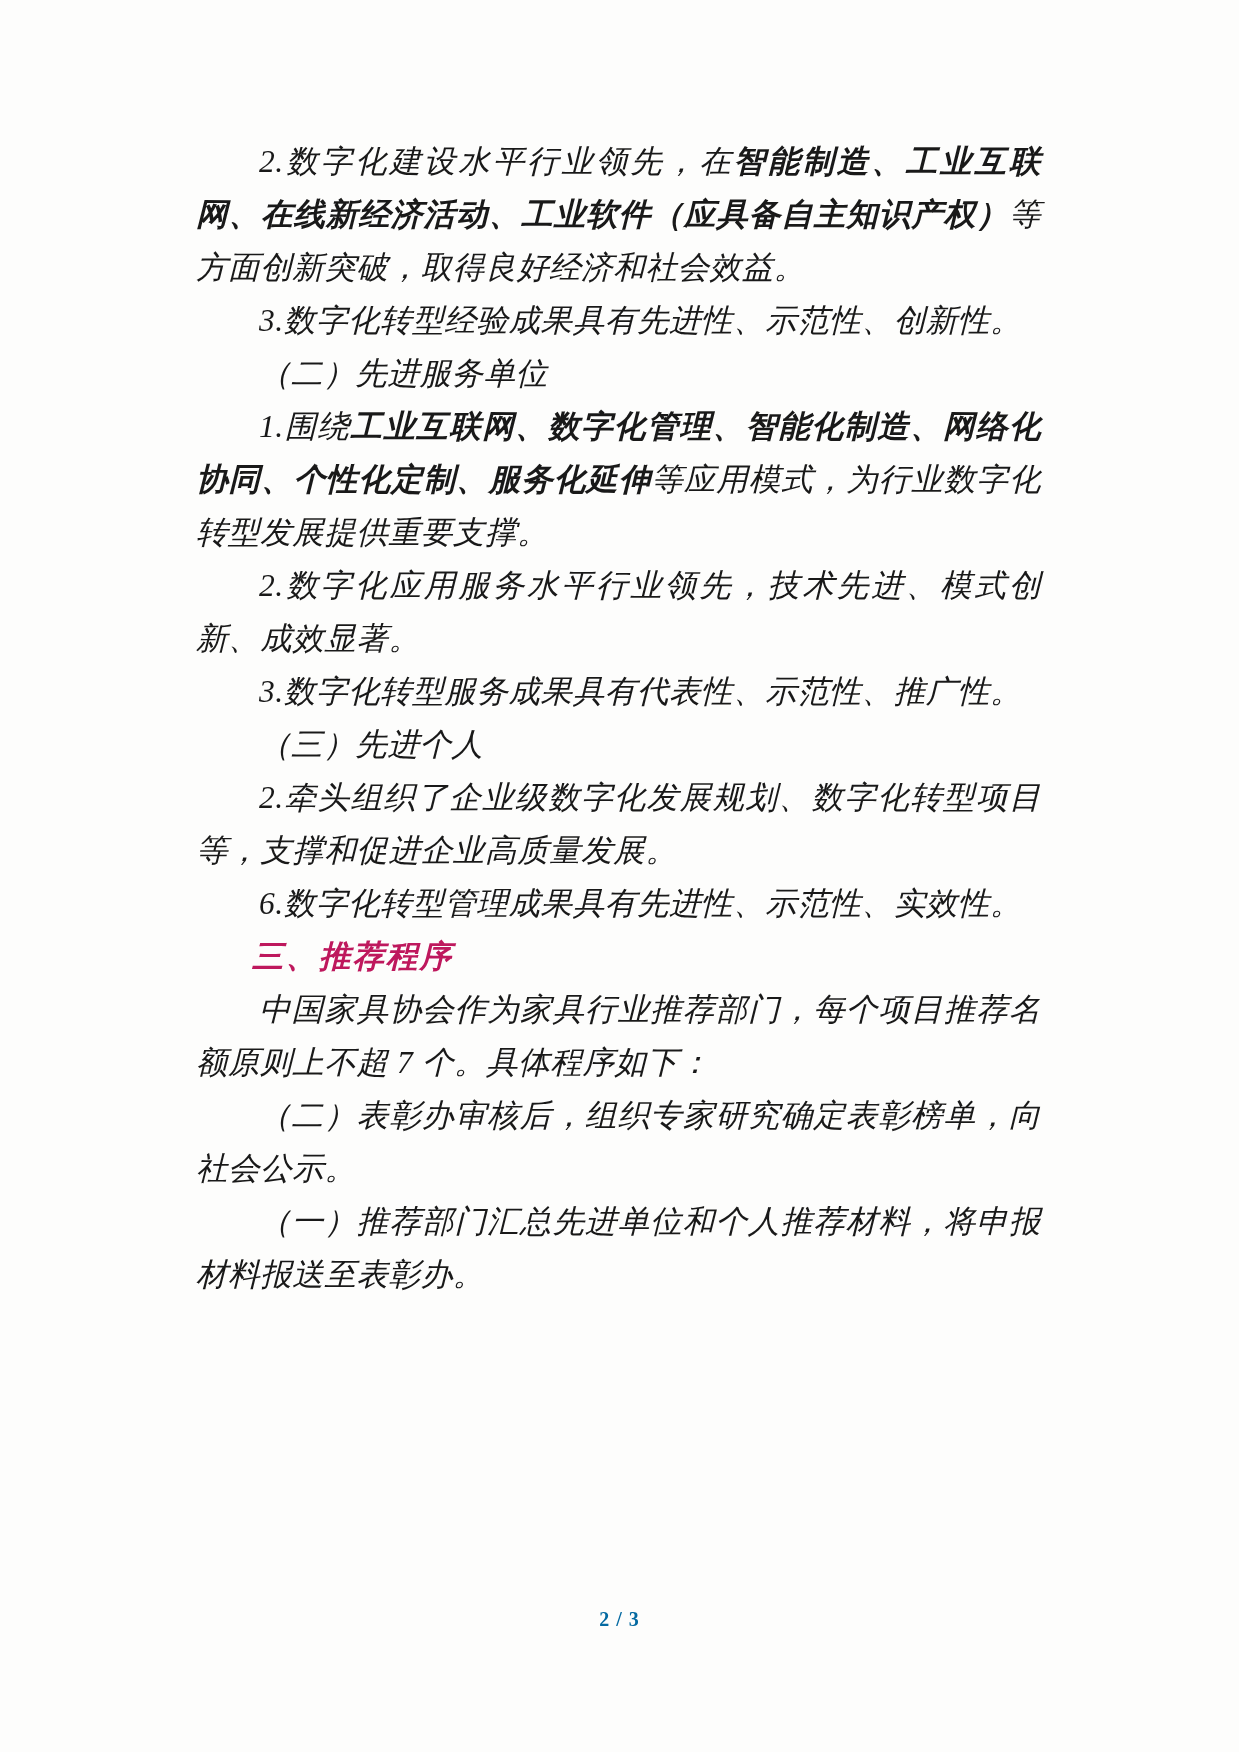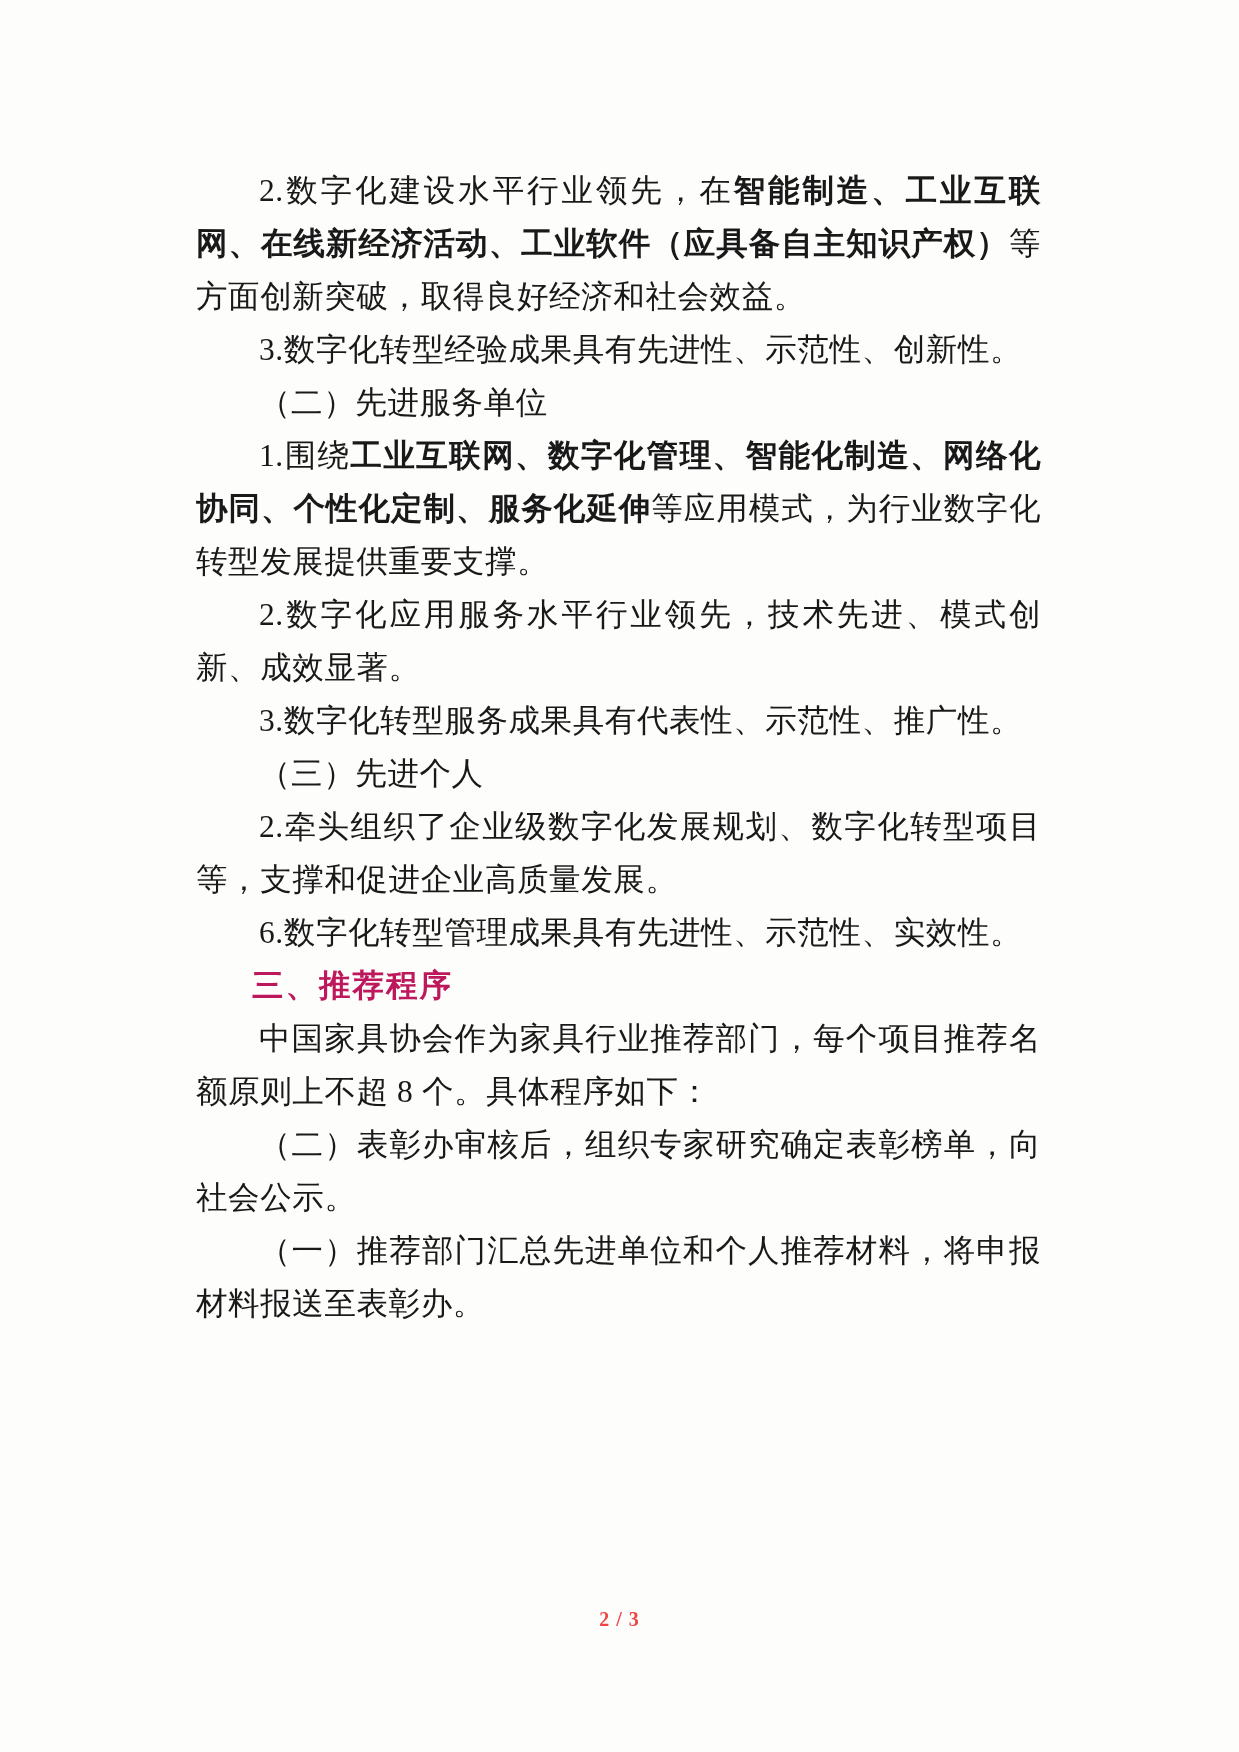--- a/index.html
+++ b/index.html
@@ -19,22 +19,23 @@
     position: absolute;
     left: 0;
     top: 0;
     width: 1239px;
     height: 1752px;
     background: #fdfdfc;
   }
   .content {
     position: absolute;
     left: 196px;
-    top: 164px;
+    top: 135px;
     width: 845px;
+    font-style: italic;
   }
   .para {
     font-size: 31.5px;
     line-height: 53px;
     letter-spacing: 0.6px;
     text-align: justify;
     text-justify: inter-ideograph;
     margin: 0 0 0 0;
     color: #191919;
     font-family: "Liberation Serif", "DejaVu Serif", serif;
@@ -56,21 +57,21 @@
   }
   .pagenum {
     position: absolute;
     left: 0;
     top: 1608px;
     width: 1239px;
     text-align: center;
     font-size: 20px;
     font-weight: bold;
     letter-spacing: 1px;
-    color: #ef4444;
+    color: #0369a1;
     font-family: "Liberation Serif", "DejaVu Serif", serif;
   }
   .blk {
     margin-bottom: 0px;
   }
 </style>
 </head>
 <body>
 
 <div class="page">
@@ -91,21 +92,21 @@
 
     <p class="para indent blk"><span>（三）先进个人</span></p>
 
 
     <p class="para indent blk"><span>2.牵头组织了企业级数字化发展规划、数字化转型项目等，支撑和促进企业高质量发展。</span></p>
 
     <p class="para indent blk"><span>6.数字化转型管理成果具有先进性、示范性、实效性。</span></p>
 
     <p class="heading"><span>三、推荐程序</span></p>
 
-    <p class="para indent blk"><span>中国家具协会作为家具行业推荐部门，每个项目推荐名额原则上不超 8 个。具体程序如下：</span></p>
+    <p class="para indent blk"><span>中国家具协会作为家具行业推荐部门，每个项目推荐名额原则上不超 7 个。具体程序如下：</span></p>
 
     <p class="para indent blk"><span>（二）表彰办审核后，组织专家研究确定表彰榜单，向社会公示。</span></p>
 
     <p class="para indent blk"><span>（一）推荐部门汇总先进单位和个人推荐材料，将申报材料报送至表彰办。</span></p>
 
   </div>
 
   <div class="pagenum">2 / 3</div>
 
 </div>

